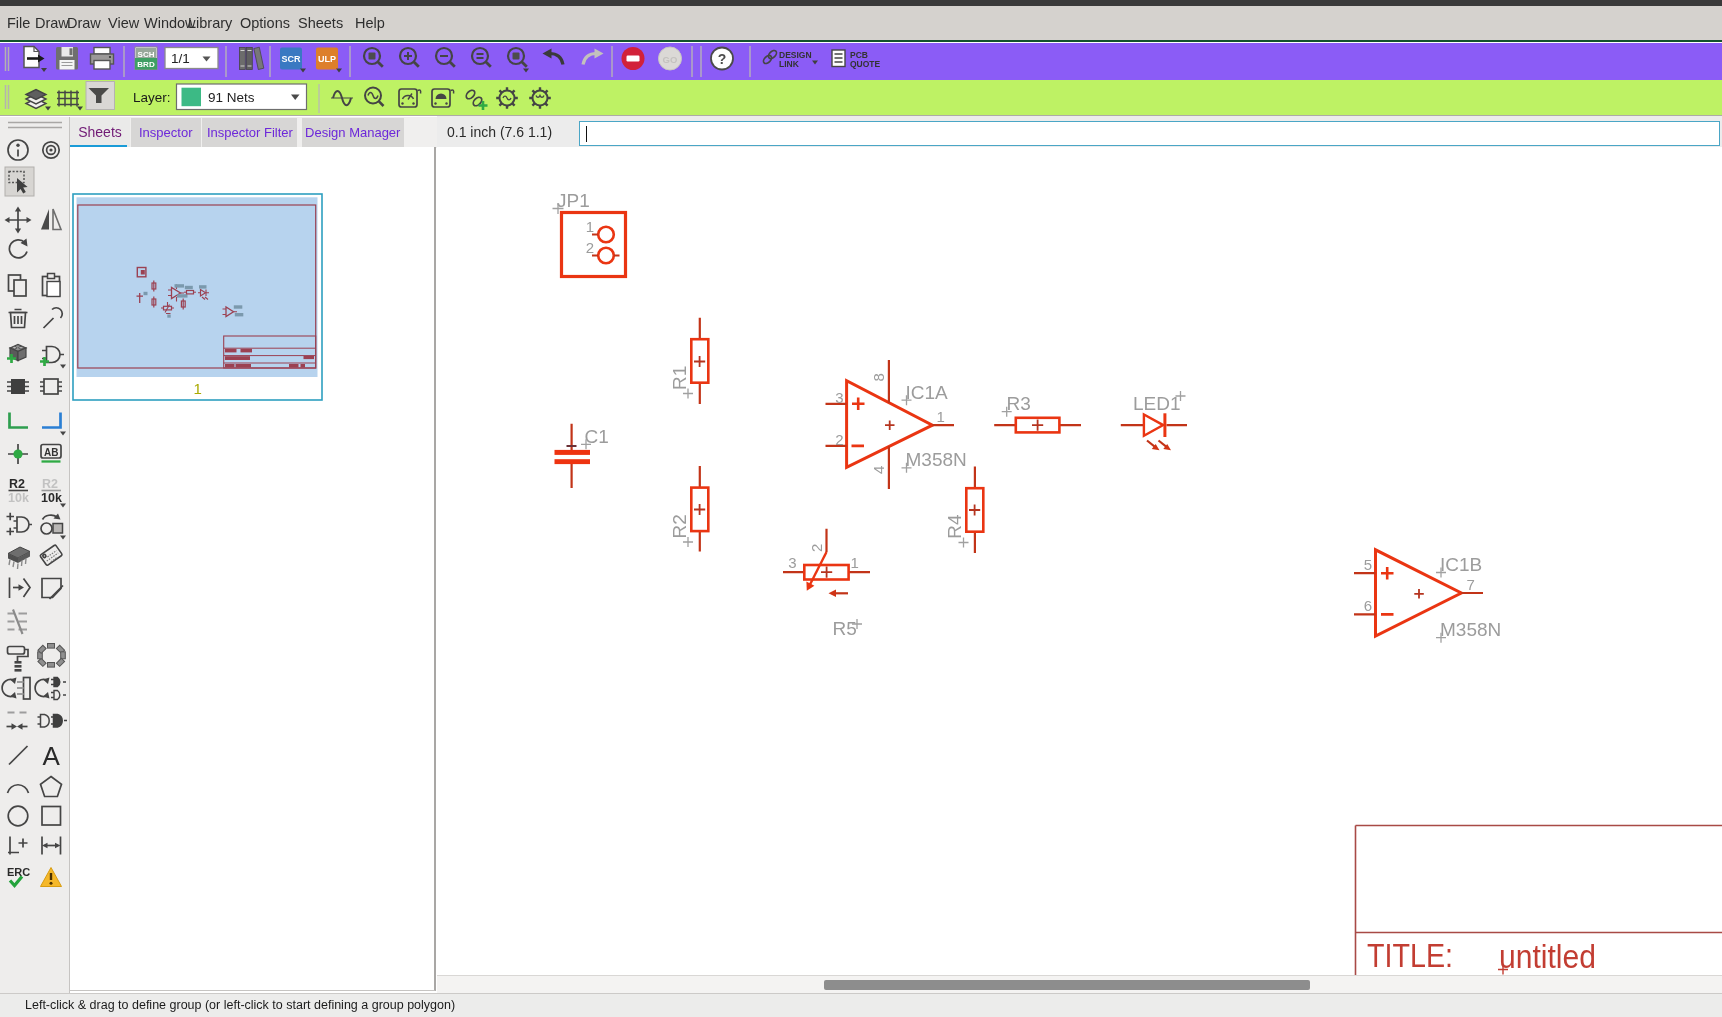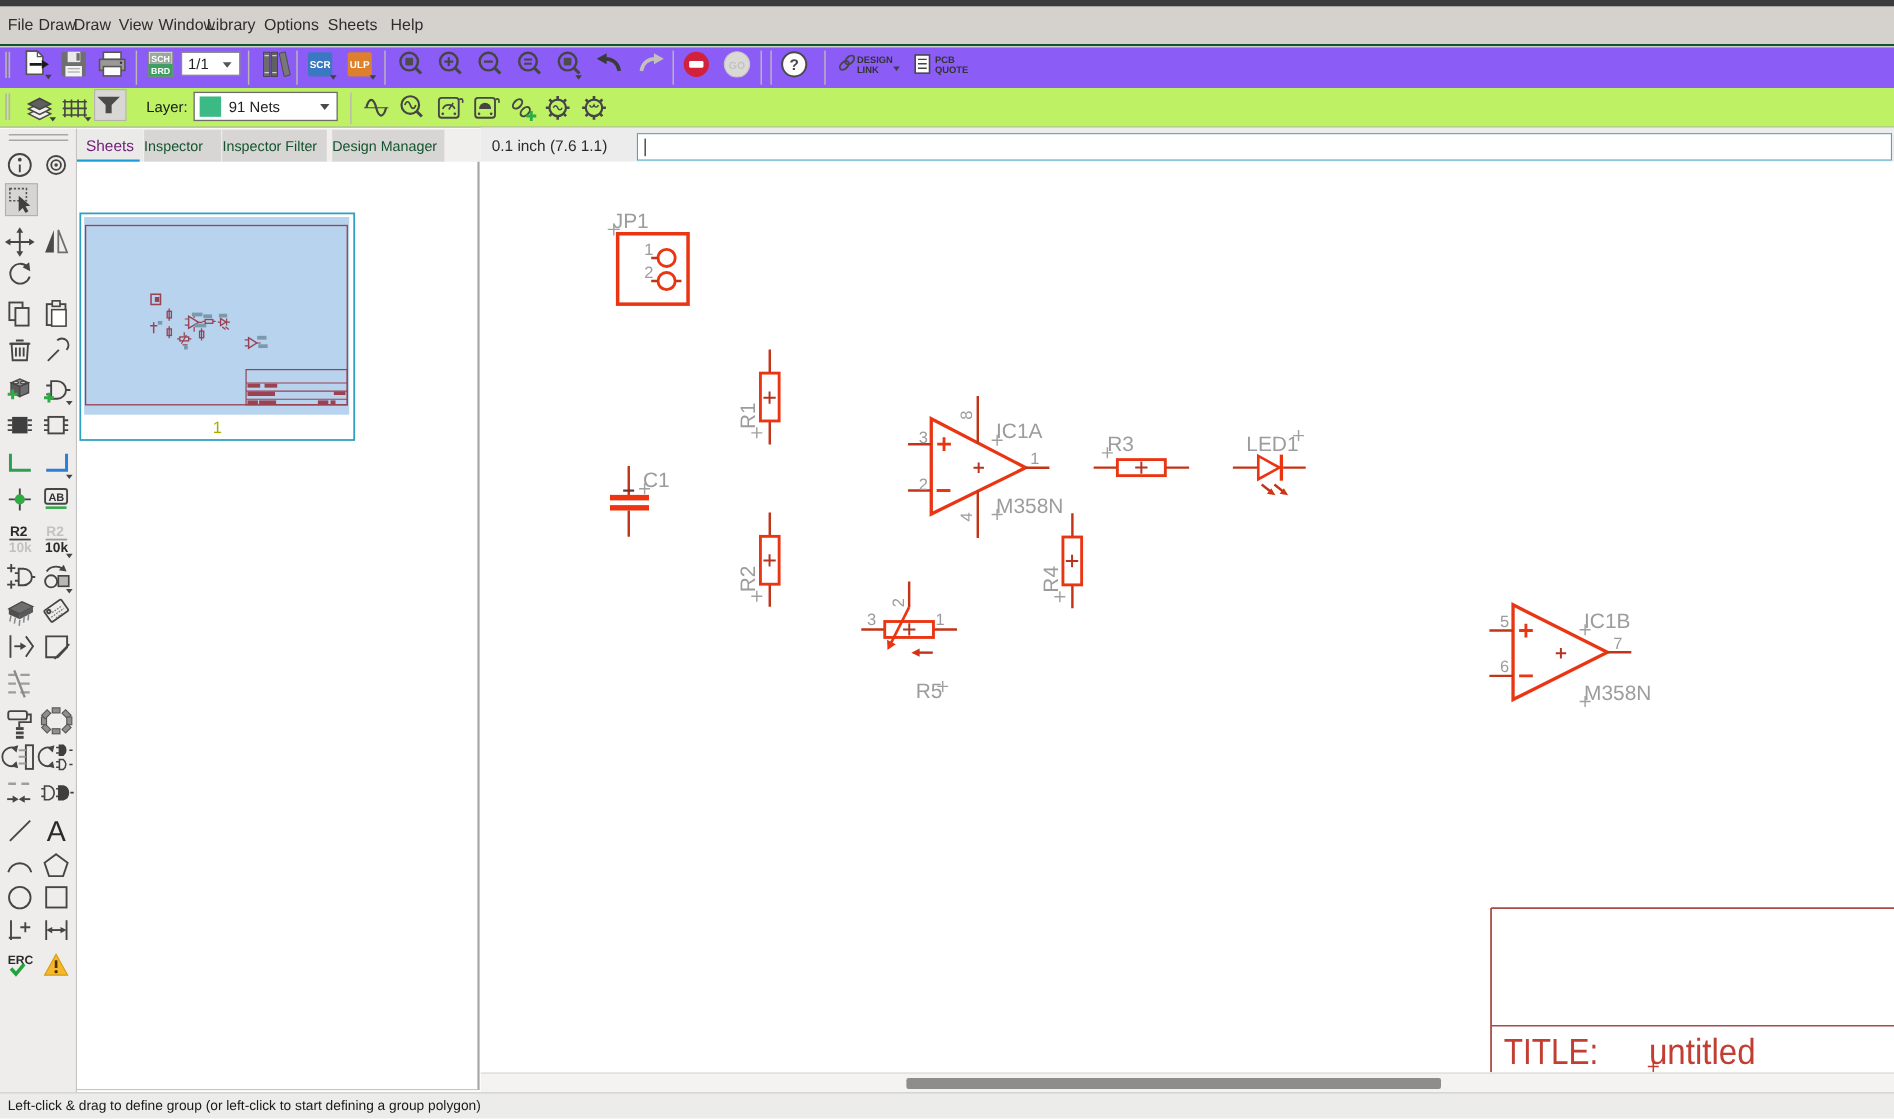--- a/index.html
+++ b/index.html
@@ -6,32 +6,32 @@
 html,body{width:1722px;height:1017px;overflow:hidden;font-family:"Liberation Sans",sans-serif;background:#fff}
 #app{position:absolute;left:0;top:0;width:1722px;height:1017px;background:#fff;overflow:hidden}
 .a{position:absolute}
 #cap{left:0;top:0;width:1722px;height:6px;background:#3a3a3a}
 #menubar{left:0;top:6px;width:1722px;height:36px;background:#d5d2ce;border-bottom:2px solid #14532d;color:#2e2e2e;font-size:14.5px}
 #menubar span{position:absolute;top:9px}
 #tb1{left:0;top:43px;width:1722px;height:37px;background:#8b5cf6}
 #tb2{left:0;top:80px;width:1722px;height:36px;background:#bef264;border-bottom:1px solid #aeaba7}
 #sidebar{left:0;top:117px;width:70px;height:876px;background:#eeedec;border-right:1px solid #c6c4c2}
 #tabbar{left:70px;top:117px;width:367px;height:31px;background:#f0efee}
-.tab{position:absolute;top:1px;height:30px;background:#d7d6d5;color:#14532d;font-size:13px;text-align:left;line-height:29px}
+.tab{position:absolute;top:1px;height:30px;background:#d7d6d5;color:#6d28d9;font-size:13px;text-align:center;line-height:29px}
 #tabactive{position:absolute;left:0px;top:1px;width:60px;height:30px;background:#eaeae9;color:#701a75;font-size:14px;text-align:center;line-height:29px}
 #tabline{position:absolute;left:0px;top:27.5px;width:57px;height:3.5px;background:#1a9bd7}
 #panel{left:70px;top:147px;width:366px;height:844px;background:#fff;border-right:2px solid #a9a7a5;border-bottom:1px solid #c6c4c2}
 #coordbar{left:437px;top:116px;width:1285px;height:31px;background:#ececec;font-size:14px;color:#2a2a2a}
 #coordtext{position:absolute;left:10px;top:8px}
 #cmdinput{position:absolute;left:142px;top:5px;width:1141px;height:25px;background:#fff;border:1.5px solid #4aa6c6}
 #cursor{position:absolute;left:6px;top:4px;width:1px;height:16px;background:#111}
 #canvas{left:437px;top:147px;width:1285px;height:828px;background:#fff}
 #hscroll{left:437px;top:975px;width:1285px;height:18px;background:#f4f3f2;border-top:1px solid #d9d7d5}
 #hthumb{position:absolute;left:387px;top:4px;width:486px;height:10px;background:#8d8d8d;border-radius:2px}
-#statusbar{left:0;top:993px;width:1722px;height:24px;background:#ececeb;border-top:1px solid #cccac8;font-size:12.5px;color:#1b1b1b;padding:4px 0 0 7px}
+#statusbar{left:0;top:993px;width:1722px;height:24px;background:#ececeb;border-top:1px solid #cccac8;font-size:12.5px;color:#1b1b1b;padding:4px 0 0 25px}
 </style>
 </head>
 <body>
 <div id="app">
 <div class="a" id="cap"></div>
 <div class="a" id="menubar">
 <span style="left:7px">File</span>
       <span style="left:35px">Draw</span>
       <span style="left:67px">Draw</span>
       <span style="left:108px">View</span>

